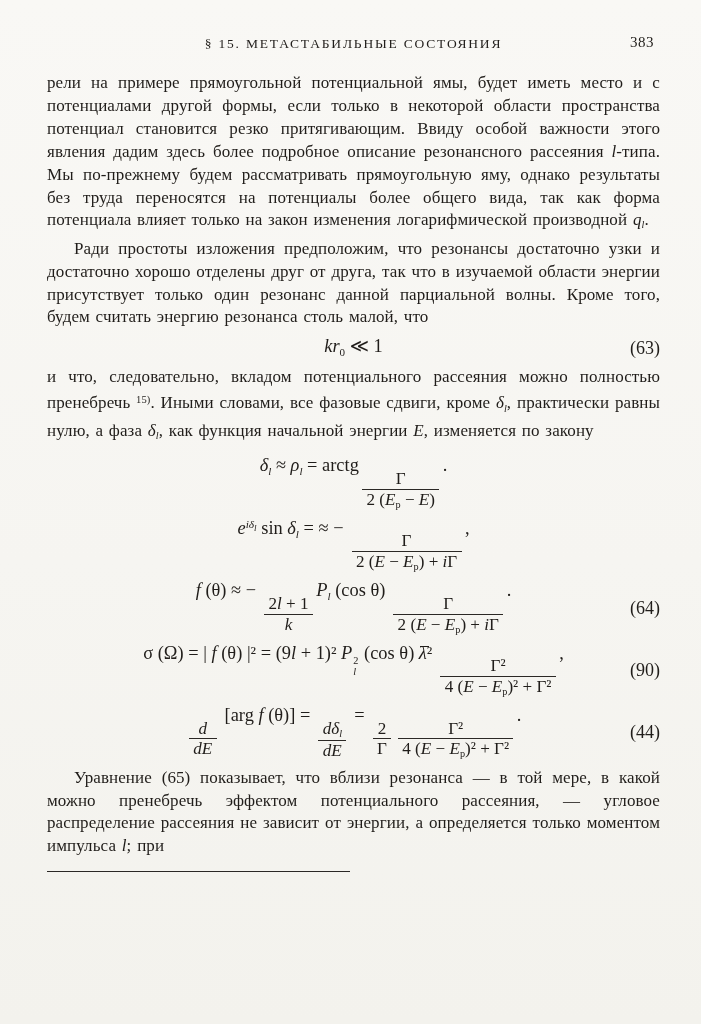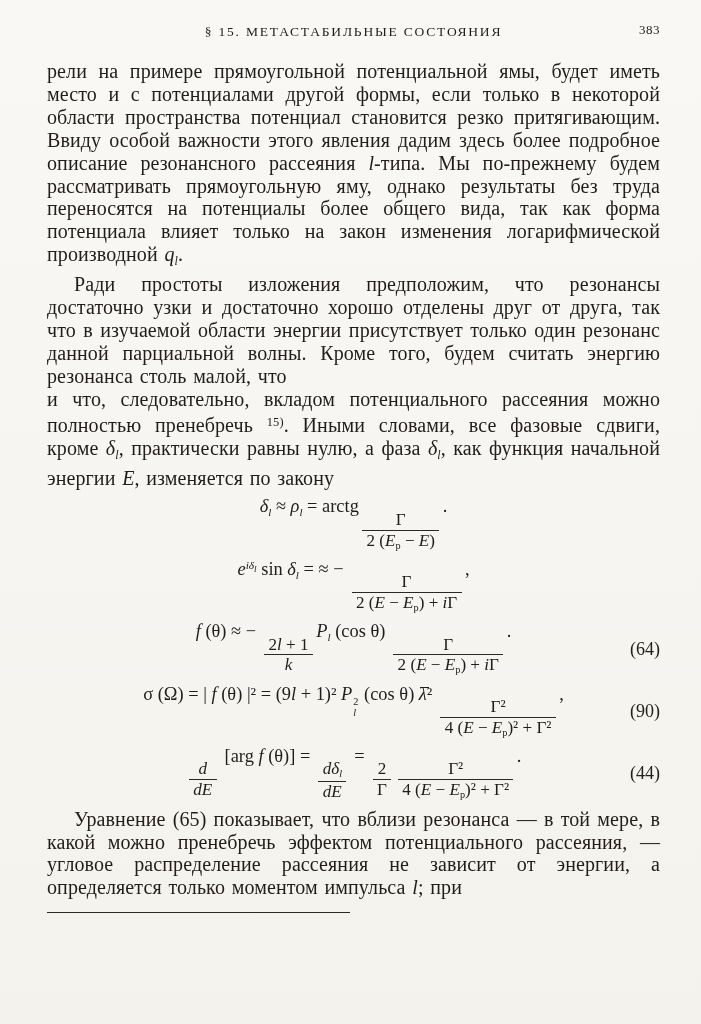--- a/index.html
+++ b/index.html
@@ -1,23 +1,23 @@
 <!DOCTYPE html>
 <html lang="ru"><head>
 <meta charset="utf-8">
 <style>
   html,body{margin:0;padding:0;}
   .page{width:701px;height:1024px;box-sizing:border-box;position:relative;overflow:hidden;
         background:linear-gradient(180deg,#f9f8f5 0%,#f6f5f1 55%,#f3f2ed 100%);
         color:#201d1a;font-family:"Liberation Serif","DejaVu Serif",serif;
         padding:22px 41px 0 47px;}
-  .hdr{position:relative;height:18px;margin-bottom:20px;text-align:center;}
+  .hdr{position:relative;height:18px;margin-bottom:20px;text-align:center;margin-top:12px;}
   .hdr-title{display:inline-block;font-size:13.5px;letter-spacing:1.8px;white-space:nowrap;}
-  .hdr-page{position:absolute;right:0;top:0;font-size:13px;letter-spacing:.5px;}
-  .bp{margin:0;font-size:20px;line-height:22.9px;text-align:justify;word-spacing:.08em;letter-spacing:.1px;}
+  .hdr-page{position:absolute;right:6px;top:0;font-size:15px;letter-spacing:.5px;}
+  .bp{margin:0;font-size:17px;line-height:22.9px;text-align:justify;word-spacing:.08em;letter-spacing:.1px;}
   .indent{text-indent:27px;}
   .v{font-style:italic;font-family:inherit;}
   .sb{font-size:.6em;vertical-align:-.33em;}
   .sp{font-size:.62em;vertical-align:.5em;}
   .sb2{font-size:.8em;vertical-align:-.35em;}
   .eq{position:relative;text-align:center;font-size:18.4px;margin:6px 0;line-height:1.25;}
   .eqnum{position:absolute;right:0;top:50%;transform:translateY(-50%);font-size:18px;}
   .frac{display:inline-flex;flex-direction:column;vertical-align:-.72em;text-align:center;
         margin:0 .2em;font-size:.93em;line-height:1.16;}
   .frac>.num,.frac>.den{padding:0 .25em;white-space:nowrap;}
@@ -37,20 +37,21 @@
     <span class="hdr-title">§ 15. МЕТАСТАБИЛЬНЫЕ СОСТОЯНИЯ</span>
     <span class="hdr-page">383</span>
   </header>
 
   <main>
 
     <p class="bp"><span>рели на примере прямоугольной потенциальной ямы, будет иметь место и с потенциалами другой формы, если только в некоторой области пространства потенциал становится резко притягивающим. Ввиду особой важности этого явления дадим здесь более подробное описание резонансного рассеяния </span><span class="v">l</span><span>-типа. Мы по-прежнему будем рассматривать прямоугольную яму, однако результаты без труда переносятся на потенциалы более общего вида, так как форма потенциала влияет только на закон изменения логарифмической производной </span><span class="v">q</span><span class="sb v">l</span><span>.</span></p>
 
     <p class="bp indent"><span>Ради простоты изложения предположим, что резонансы достаточно узки и достаточно хорошо отделены друг от друга, так что в изучаемой области энергии присутствует только один резонанс данной парциальной волны. Кроме того, будем считать энергию резонанса столь малой, что</span></p>
 
+    <div class="eq"><span><span class="v">kr</span><span class="sb">0</span><span> ≪ 1</span></span><span class="eqnum">(63)</span></div>
 
     <p class="bp"><span>и что, следовательно, вкладом потенциального рассеяния можно полностью пренебречь </span><span class="sp">15)</span><span>. Иными словами, все фазовые сдвиги, кроме </span><span class="v">δ</span><span class="sb v">l</span><span>, практически равны нулю, а фаза </span><span class="v">δ</span><span class="sb v">l</span><span>, как функция начальной энергии </span><span class="v">E</span><span>, изменяется по закону</span></p>
 
     <div class="eq"><span><span class="v">δ</span><span class="sb v">l</span><span> ≈ </span><span class="v">ρ</span><span class="sb v">l</span><span> = arctg</span><span class="frac">
             <span class="num">Γ</span>
             <span class="den"><span>2 (</span><span class="v">E</span><span class="sb">р</span><span> − </span><span class="v">E</span><span>)</span></span>
           </span><span>.</span></span></div>
 
 
     <div class="eq"><span><span class="v">e</span><span class="sp"><span class="v">iδ</span><span class="sb2 v">l</span></span><span> sin </span><span class="v">δ</span><span class="sb v">l</span><span> = </span><span> ≈ − </span><span class="frac">

